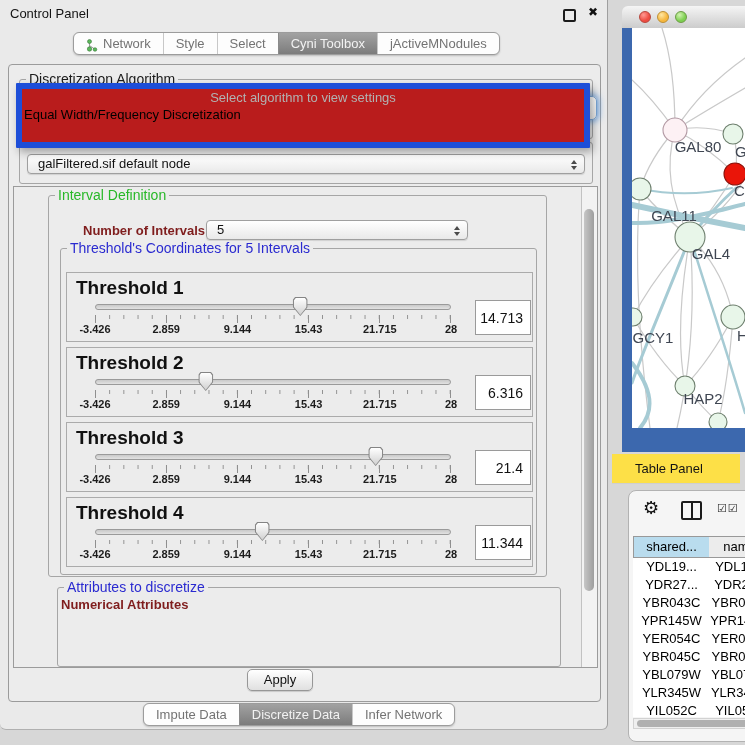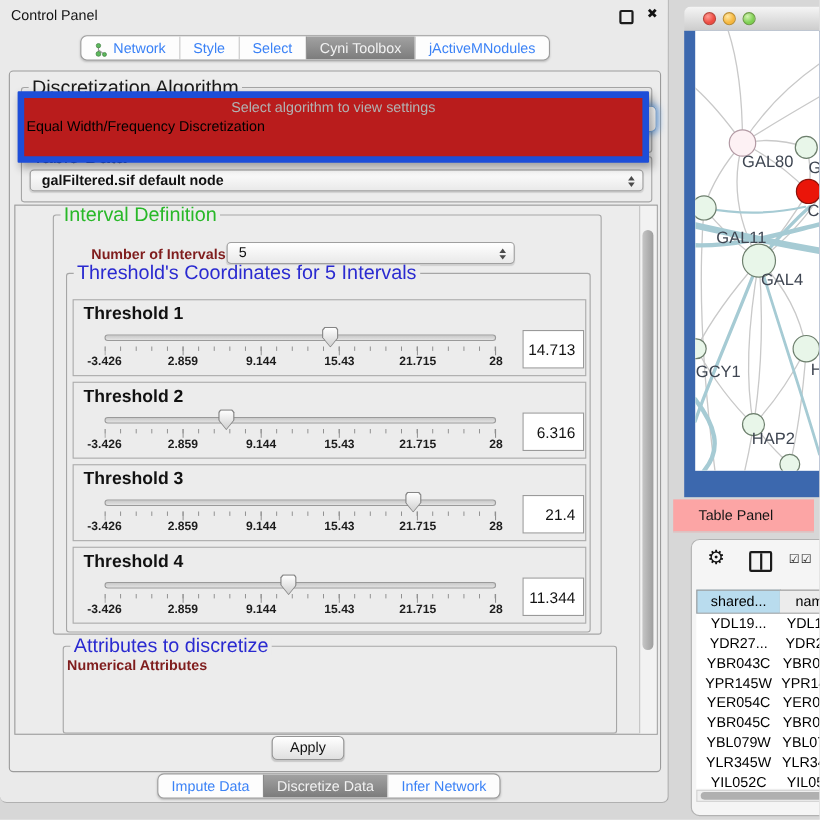--- a/index.html
+++ b/index.html
@@ -8,28 +8,28 @@
   
   .cw{position:absolute;left:0;top:0;width:607px;height:729px;background:#eaeaea;
       border-right:1px solid #9f9f9f;border-bottom:1px solid #b0b0b0;border-radius:0 0 6px 6px;}
   .titlebar{position:absolute;left:0;top:0;width:100%;height:27px;}
   .wtitle{position:absolute;left:10px;top:6px;font-size:13px;color:#141414;}
   .float-btn{position:absolute;right:31px;top:9px;width:9px;height:9px;border:2px solid #1b1b1b;border-radius:2px;}
   .close-btn{position:absolute;right:9px;top:5px;font-size:12px;font-weight:bold;color:#111;}
   
   .seg{position:absolute;display:flex;background:#fdfdfd;border:1px solid #9c9c9c;border-radius:6px;
        overflow:hidden;box-shadow:0 1px 2px rgba(0,0,0,.2);font-size:13px;height:21px;line-height:21px;}
-  .seg .s{padding:0 12px;border-left:1px solid #c8c8c8;color:#3b82f6;white-space:nowrap;display:flex;align-items:center;gap:5px;}
+  .seg .s{padding:0 12px;border-left:1px solid #c8c8c8;color:#737373;white-space:nowrap;display:flex;align-items:center;gap:5px;}
   .seg .s:first-child{border-left:none;}
   .seg .s.active{background:linear-gradient(#a2a2a2,#7c7c7c);color:#f2f2f2;border-left-color:#8a8a8a;}
   .net-ic{display:inline-block;width:12px;height:13px;}
   
   .mp{position:absolute;left:8px;top:64px;width:591px;height:636px;border:1px solid #9b9b9b;border-radius:4px;background:#ececec;}
   .group{position:absolute;border:1px solid #a6a6a6;border-radius:3px;}
-  .gtitle{position:absolute;top:-8px;left:6px;background:#ececec;padding:0 3px;font-size:18px;line-height:15px;color:#1a1a1a;white-space:nowrap;}
+  .gtitle{position:absolute;top:-8px;left:6px;background:#ececec;padding:0 3px;font-size:14px;line-height:15px;color:#1a1a1a;white-space:nowrap;}
   .g-green{color:#28b828;}
   .g-blue{color:#2a2ad0;}
   
   .combo{position:absolute;height:20px;border:1px solid #9f9f9f;border-radius:4px;background:linear-gradient(#ffffff,#e9e9e9);
          font-size:13px;line-height:18px;padding-left:10px;box-sizing:border-box;color:#111;box-shadow:0 1px 1px rgba(0,0,0,.12);}
   .spinner{position:absolute;right:5px;top:2px;width:10px;height:15px;display:flex;flex-direction:column;align-items:center;justify-content:center;gap:2px;}
   .spinner i{display:block;width:0;height:0;border-left:3.5px solid transparent;border-right:3.5px solid transparent;}
   .spinner .up{border-bottom:4px solid #4a4a4a;}
   .spinner .dn{border-top:4px solid #4a4a4a;}
   
@@ -39,21 +39,21 @@
   .popup .opt{line-height:16px;padding-left:2px;color:#000;}
   .popup .opt.bold{font-weight:bold;}
   .focus-combo{position:absolute;left:552px;top:31px;width:34px;height:22px;border:1px solid #7ba7d7;border-radius:5px;
          background:linear-gradient(#fff,#eaeaea);box-shadow:0 0 6px 2px rgba(90,150,220,.8);z-index:10;}
   
   .sp{position:absolute;left:4px;top:121px;width:583px;height:480px;border:1px solid #9b9b9b;background:#ececec;overflow:hidden;}
   .vscroll{position:absolute;right:0;top:0;bottom:0;width:15px;background:#f2f2f2;border-left:1px solid #c2c2c2;}
   .vthumb{position:absolute;left:2px;width:10px;border-radius:5px;background:linear-gradient(90deg,#c6c6c6,#9e9e9e);}
   
   .trow{position:absolute;left:5px;width:465px;height:68px;border:1px solid #ababab;background:#ececec;}
-  .tt{position:absolute;left:9px;top:4px;font-weight:bold;font-size:16px;color:#111;}
+  .tt{position:absolute;left:9px;top:4px;font-weight:bold;font-size:19px;color:#111;}
   .track{position:absolute;left:28px;top:31px;width:356px;height:6px;border-radius:3px;border:1px solid #9a9a9a;
          background:linear-gradient(#c9c9c9,#e2e2e2);box-sizing:border-box;}
   .thumb{position:absolute;top:-8px;width:15px;height:19px;transform:translateX(-50%);}
   .thumb i{position:absolute;display:block;}
   .thumb .o{left:0;right:0;top:0;bottom:0;background:#848484;clip-path:polygon(15% 0,85% 0,100% 15%,100% 52%,50% 100%,0 52%,0 15%);}
   .thumb .n{left:1px;right:1px;top:1px;bottom:1px;background:linear-gradient(#ffffff,#d0d0d0);
             clip-path:polygon(15% 0,85% 0,100% 15%,100% 52%,50% 100%,0 52%,0 15%);}
   .ticks-minor{position:absolute;left:28px;top:42px;width:355px;height:4px;
       background-image:linear-gradient(to right,#8f8f8f 1px,transparent 1px);background-size:calc(100%/25) 100%;}
   .ticks-major{position:absolute;left:28px;top:42px;width:355px;height:8px;border-right:1px solid #8f8f8f;
@@ -73,21 +73,21 @@
   
   .nw{position:absolute;left:622px;top:6px;width:130px;height:446px;}
   .nw-title{position:absolute;left:0;top:0;width:100%;height:22px;border-radius:6px 0 0 0;
             background:linear-gradient(#f5f5f5,#cccccc);border-bottom:1px solid #a9a9a9;}
   .tl{position:absolute;top:5px;width:12px;height:12px;border-radius:50%;box-sizing:border-box;}
   .tl.red{left:17px;background:radial-gradient(circle at 35% 30%,#ff9a93,#ee4c42 60%);border:1px solid #b8453c;}
   .tl.yel{left:35px;background:radial-gradient(circle at 35% 30%,#ffe7a3,#f6b73e 60%);border:1px solid #bd8f33;}
   .tl.grn{left:53px;background:radial-gradient(circle at 35% 30%,#d2f2b1,#7ed052 60%);border:1px solid #6c9b45;}
   .nw-frame{position:absolute;left:0;top:22px;width:100%;height:424px;background:#3c68ae;}
   .nw-canvas{position:absolute;left:10px;top:0;width:113px;height:400px;background:#fff;overflow:hidden;}
-  .tp-bar{position:absolute;left:612px;top:454px;width:128px;height:29px;background:#fca5a5;border-bottom:1px solid #cfcfcf;}
+  .tp-bar{position:absolute;left:612px;top:454px;width:128px;height:29px;background:#fde047;border-bottom:1px solid #cfcfcf;}
   .tp-bar .t{position:absolute;left:23px;top:7px;font-size:13px;color:#141414;}
   .tp{position:absolute;left:628px;top:490px;width:130px;height:250px;background:#f5f5f5;border:1px solid #b2b2b2;border-radius:8px;}
   .gear{position:absolute;left:14px;top:6px;font-size:18px;color:#111;}
   .split-ic{position:absolute;left:52px;top:10px;width:17px;height:15px;border:2px solid #1b1b1b;border-radius:2px;}
   .split-ic::after{content:"";position:absolute;left:50%;top:0;bottom:0;width:2px;background:#1b1b1b;transform:translateX(-1px);}
   .checks{position:absolute;left:88px;top:11px;font-size:11px;color:#222;letter-spacing:1px;}
   .th{position:absolute;top:45px;height:22px;box-sizing:border-box;border:1px solid #999;
       font-size:13px;text-align:center;line-height:20px;color:#000;overflow:hidden;}
   .th1{left:4px;width:77px;background:#b9dcee;}
   .th2{left:80px;width:62px;background:#ececec;border-left:none;}
@@ -150,21 +150,21 @@
           </span>
       </div>
 
       <div class="popup">
         <div class="prompt">Select algorithm to view settings</div>
         <div class="opt">Equal Width/Frequency Discretization</div>
       </div>
 
       <div class="group" style="left:10px;top:77px;width:572px;height:40px;">
         <span class="gtitle">Table Data</span>
-        <div class="combo" style="left:7px;top:11px;width:558px;font-weight:bold;">
+        <div class="combo" style="left:7px;top:11px;width:558px;">
           <span>galFiltered.sif default node</span>
           <span class="spinner">
               <i class="up"></i>
               <i class="dn"></i>
             </span>
         </div>
       </div>
 
       <div class="sp">
 

